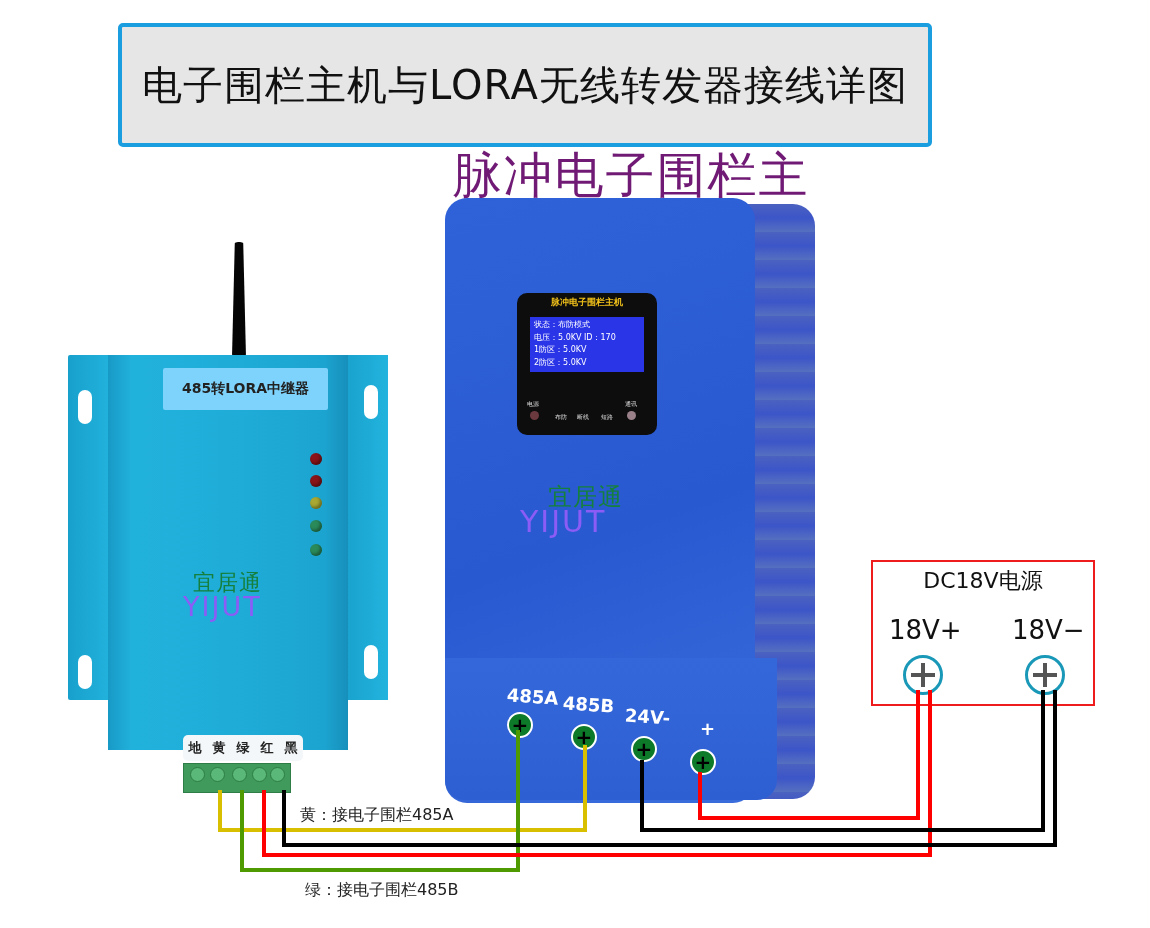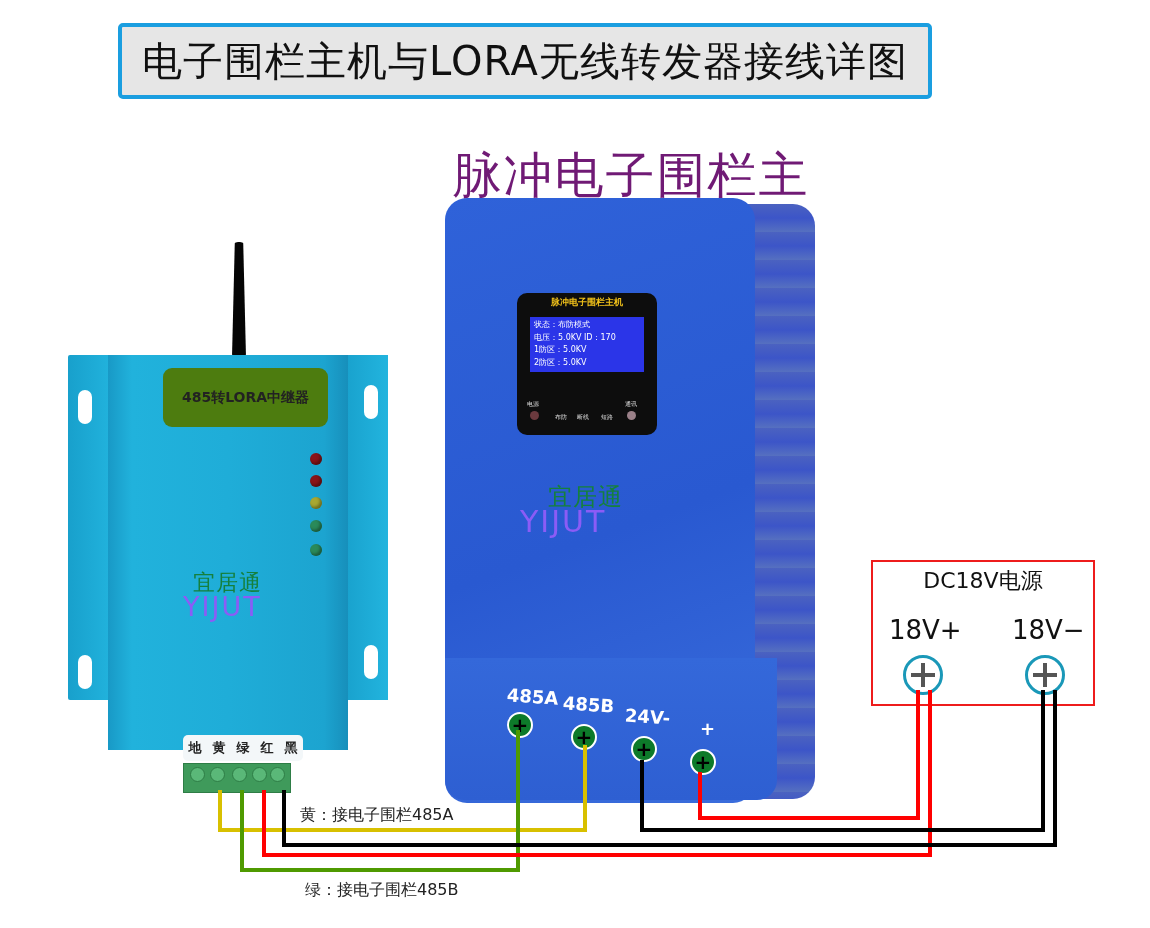--- a/index.html
+++ b/index.html
@@ -1,33 +1,33 @@
 <!DOCTYPE html>
 <html><head>
 <meta charset="utf-8">
 <style>
   html, body { margin:0; padding:0; background:#ffffff; }
   body { width:1150px; height:928px; position:relative; overflow:hidden; font-family:"DejaVu Sans", sans-serif; }
   .abs { position:absolute; }
 
   
-  #title-box { left:118px; top:23px; width:814px; height:76px; background:#e6e6e6; border:4px solid #1a9ee0; border-radius:5px; box-sizing:border-box; display:flex; align-items:center; justify-content:center; }
+  #title-box { left:118px; top:23px; width:814px; height:124px; background:#e6e6e6; border:4px solid #1a9ee0; border-radius:5px; box-sizing:border-box; display:flex; align-items:center; justify-content:center; }
   #title-box span { font-size:40px; color:#111; letter-spacing:1px; }
 
   #host-title { left:436px; top:143px; width:390px; text-align:center; font-size:49px; color:#701a75; letter-spacing:2px; }
 
   
   #repeater { left:68px; top:355px; width:320px; height:395px; }
   .rep-body { position:absolute; left:40px; top:0; width:240px; height:395px; background:linear-gradient(90deg,#1899c6 0%,#21b2dc 10%,#1fadd8 50%,#1ca4d0 90%,#178fbb 100%); }
   .rep-flange { position:absolute; top:0; width:46px; height:345px; background:linear-gradient(90deg,#18a0cc,#22b4de); }
   .rep-flange.l { left:0; border-radius:2px 0 0 2px; }
   .rep-flange.r { right:0; }
   .slot { position:absolute; width:14px; height:34px; background:#fff; border-radius:7px; }
   #antenna { left:232px; top:242px; width:14px; height:115px; background:#050505; border-radius:6px 6px 3px 3px; clip-path:polygon(20% 0,80% 0,100% 100%,0 100%); }
-  .rep-label { position:absolute; left:95px; top:13px; width:165px; height:59px; background:#4d7c0f; border-radius:9px; display:flex; align-items:center; justify-content:center; font-size:14px; font-weight:bold; color:#222; }
+  .rep-label { position:absolute; left:95px; top:13px; width:165px; height:42px; background:#7dd3fc; border-radius:2px; display:flex; align-items:center; justify-content:center; font-size:14px; font-weight:bold; color:#222; }
   .led { position:absolute; width:12px; height:12px; border-radius:50%; left:242px; box-shadow:inset -2px -2px 3px rgba(0,0,0,.35); }
   .logo-cn { position:absolute; font-weight:normal; color:#15803d; font-size:22px; letter-spacing:1px; }
   .logo-en { position:absolute; font-weight:normal; color:#8b5cf6; font-size:27px; letter-spacing:2px; }
   .wire-label-box { position:absolute; left:115px; top:380px; width:120px; height:26px; background:#f3f7f9; border-radius:5px; display:flex; justify-content:space-around; align-items:center; font-size:13px; font-weight:bold; color:#222; }
   #terminal-block { left:183px; top:763px; width:106px; height:28px; background:#3f9a5b; border:1px solid #2e7d46; }
   .screw { position:absolute; top:3px; width:13px; height:13px; border-radius:50%; background:#5ab878; border:1px solid #2e7d46; }
 
   
   #host { left:445px; top:198px; width:370px; height:605px; }
   .host-side { position:absolute; left:295px; top:6px; width:75px; height:595px; background:repeating-linear-gradient(180deg,#4b62c0 0px,#3c55c8 14px,#5670c0 28px); border-radius:0 22px 22px 0; }

